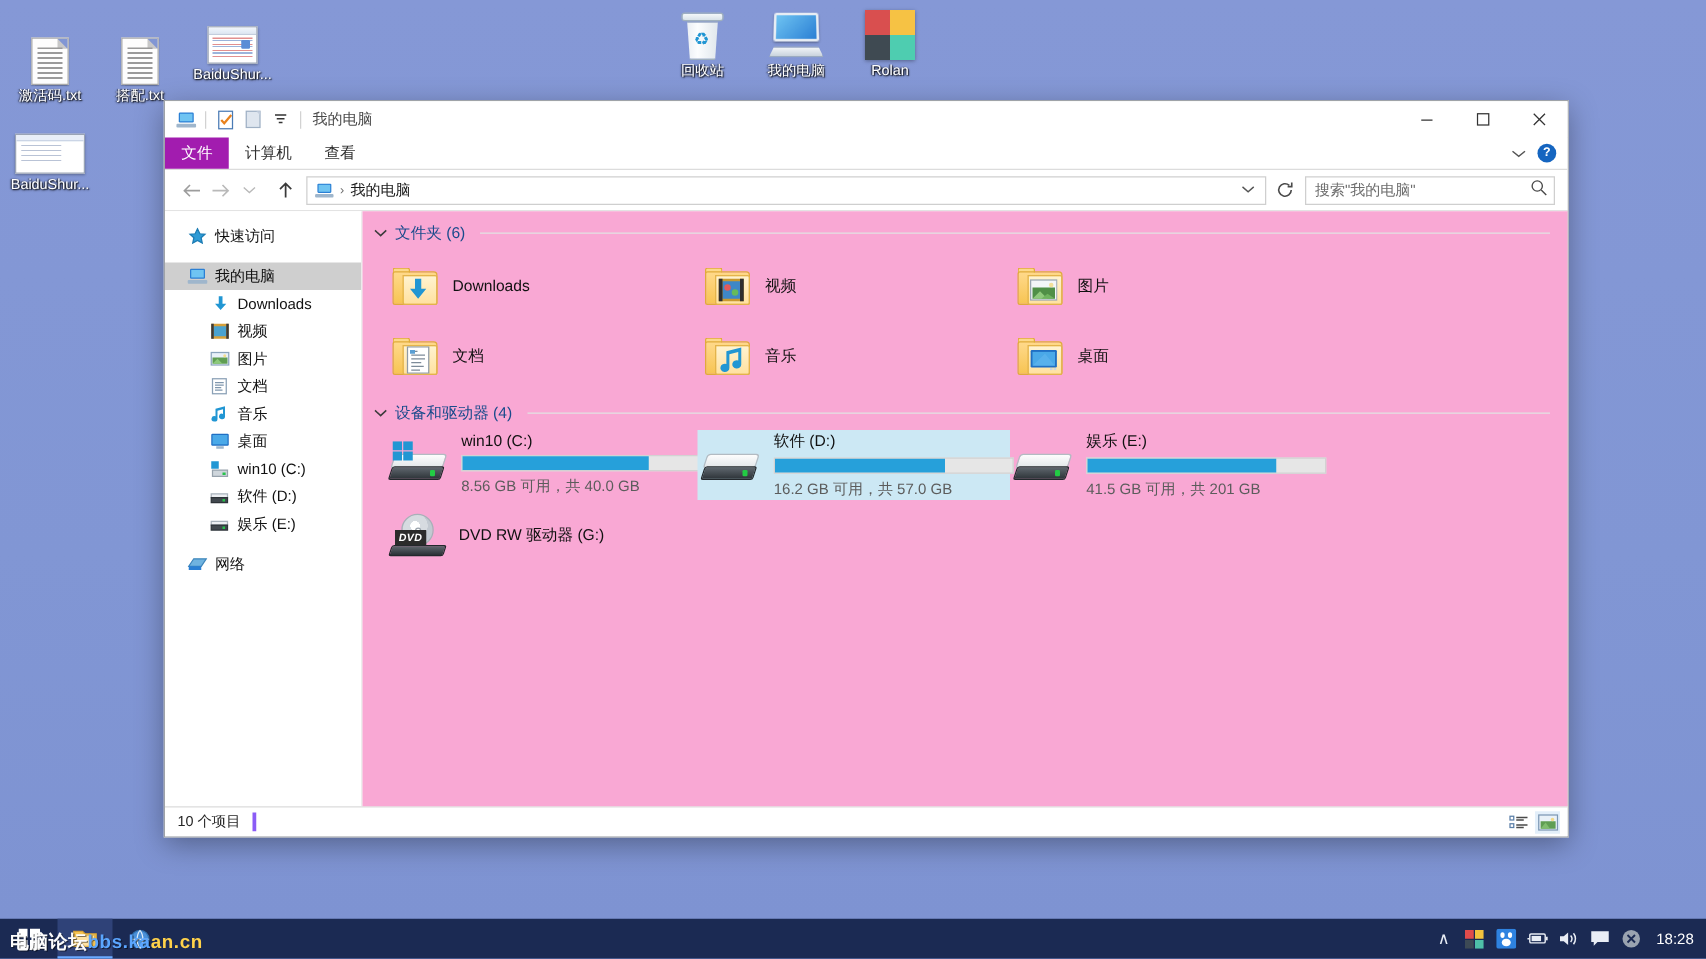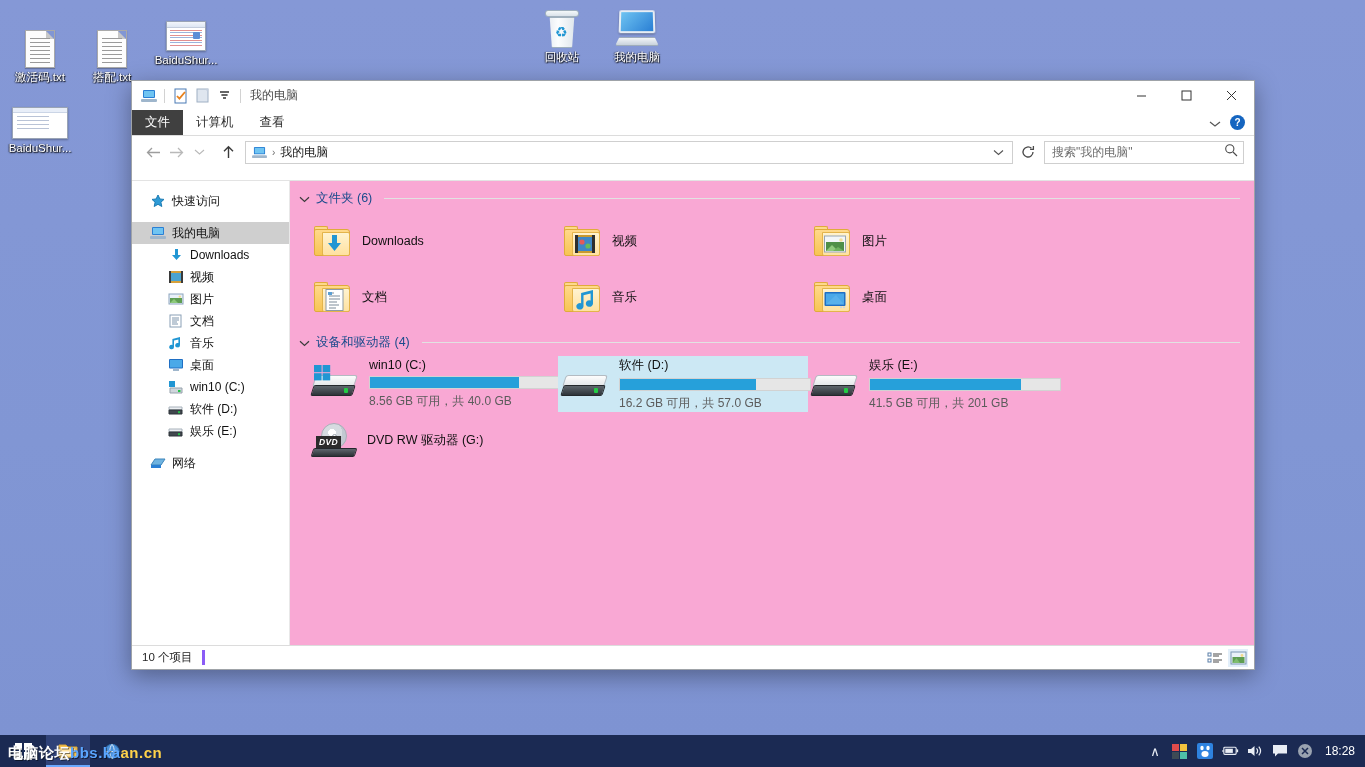--- a/index.html
+++ b/index.html
@@ -63,38 +63,38 @@
   .titlebar { height:29px; display:flex; align-items:center; padding-left:8px; background:#fff; flex:none; }
   .qat { display:flex; align-items:center; gap:5px; }
   .qsep { width:1px; height:14px; background:#d2d2d2; margin:0 2px; }
   .qicon { width:17px; height:17px; display:flex; align-items:center; justify-content:center; cursor:default; }
   .title-txt { font-size:12px; color:#4b4b4b; margin-left:7px; }
   .wbtns { margin-left:auto; display:flex; height:29px; }
   .wbtn { width:45px; height:29px; display:flex; align-items:center; justify-content:center; cursor:default; }
   
   .ribbon { height:26px; display:flex; align-items:stretch; background:#fff; flex:none; border-bottom:1px solid #dcdcdc; position:relative; }
   .rtab { padding:0 13px; font-size:12.5px; color:#303030; display:flex; align-items:center; cursor:default; }
-  .rtab.file { background:#404040; color:#fff; font-weight:normal; }
+  .rtab.file { background:#a21caf; color:#fff; font-weight:normal; }
   .ribbon-right { margin-left:auto; display:flex; align-items:center; gap:9px; padding-right:9px; }
   .helpbtn { width:15px; height:15px; border-radius:50%; background:#1565c0; color:#fff; font-size:10px;
     display:flex; align-items:center; justify-content:center; font-weight:bold; cursor:default; }
   
   .navrow { height:32px; display:flex; align-items:center; gap:1px; padding:0 10px; background:#fff; flex:none; }
   .nbtn { width:22px; height:22px; display:flex; align-items:center; justify-content:center; cursor:default; color:#4a4a4a; }
   .crumbbox { flex:1; height:23px; border:1px solid #cfcfcf; background:#fff; display:flex; align-items:center;
     padding:0 4px 0 6px; margin-left:5px; font-size:12px; color:#1a1a1a; }
   .crumb-sep { color:#6d6d6d; margin:0 5px; font-size:10px; }
   .crumb-caret { margin-left:auto; color:#5b5b5b; font-size:10px; padding:0 4px; cursor:default; }
   .refresh { width:22px; height:22px; display:flex; align-items:center; justify-content:center; margin-left:3px; cursor:default; color:#4a4a4a; }
   .searchbox { width:200px; height:23px; border:1px solid #cfcfcf; display:flex; align-items:center;
     padding:0 5px 0 7px; margin-left:4px; }
   .searchbox input { border:0; outline:0; flex:1; font-size:12px; font-family:inherit; color:#222; background:transparent; }
   .searchbox input::placeholder { color:#6e6e6e; }
   
-  .wbody { flex:1; display:flex; min-height:0; border-top:1px solid #e3e3e3;margin-top:12px; }
+  .wbody { flex:1; display:flex; min-height:0; border-top:1px solid #e3e3e3; }
   .navpane { width:158px; background:#fff; border-right:1px solid #e8e8e8; padding-top:9px; overflow:hidden; }
   .np-item { height:22px; display:flex; align-items:center; font-size:12px; color:#111; cursor:default; padding-left:26px; position:relative; }
   .np-item .npic { position:absolute; left:26px; width:16px; height:16px; display:flex; align-items:center; justify-content:center; }
   .np-item .nplab { margin-left:22px; white-space:nowrap; }
   .np-item.root { padding-left:18px; }
   .np-item.root .npic { left:18px; }
   .np-item.child { padding-left:36px; }
   .np-item.child .npic { left:36px; }
   .np-item.sel { background:#cfcfcf; }
   .np-gap { height:10px; }
@@ -220,20 +220,31 @@
   <div class="desk-icon" style="left:597px;top:2px;">
     <div class="glyph">
       <div class="ic-pc">
           <div class="scr"></div>
           <div class="kb"></div>
         </div>
     </div>
     <span class="cap">我的电脑</span>
   </div>
 
+  <div class="desk-icon" style="left:672px;top:2px;">
+    <div class="glyph">
+      <div class="ic-rolan" id="rolan-sq">
+          <i style="background: rgb(217, 79, 79);"></i>
+          <i style="background: rgb(246, 194, 68);"></i>
+          <i style="background: rgb(63, 74, 82);"></i>
+          <i style="background: rgb(78, 205, 176);"></i>
+        </div>
+    </div>
+    <span class="cap">Rolan</span>
+  </div>
 </div>
 
 <div id="win">
 
   <div class="titlebar">
     <div class="qat">
       <div class="qicon">
         <svg width="16" height="14" viewBox="0 0 16 14">
             <rect x="2" y="1" width="12" height="8" rx="1" fill="#2a7fd4"></rect>
             <rect x="3" y="2" width="10" height="6" fill="#6fc4f2"></rect>

